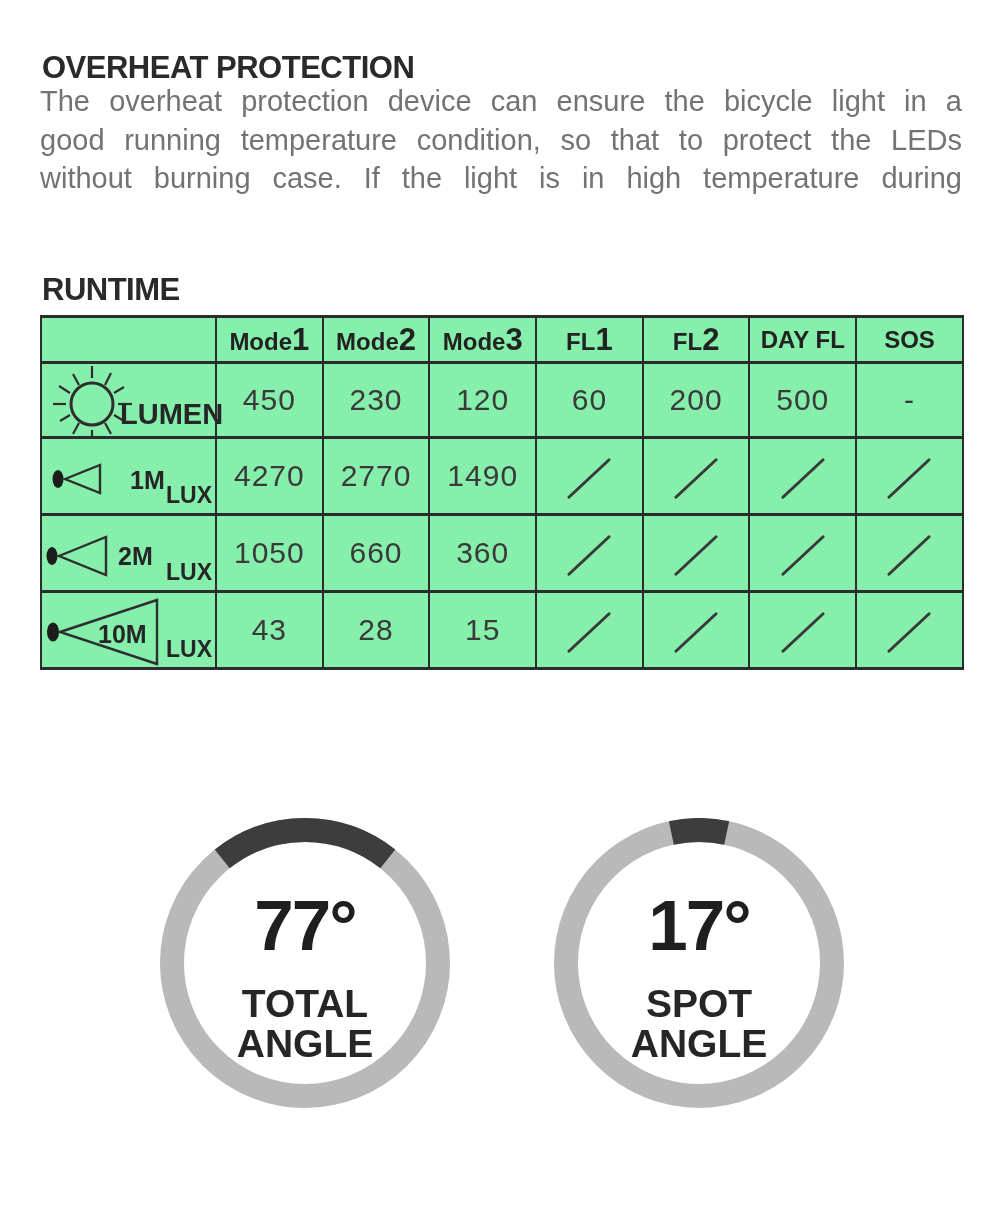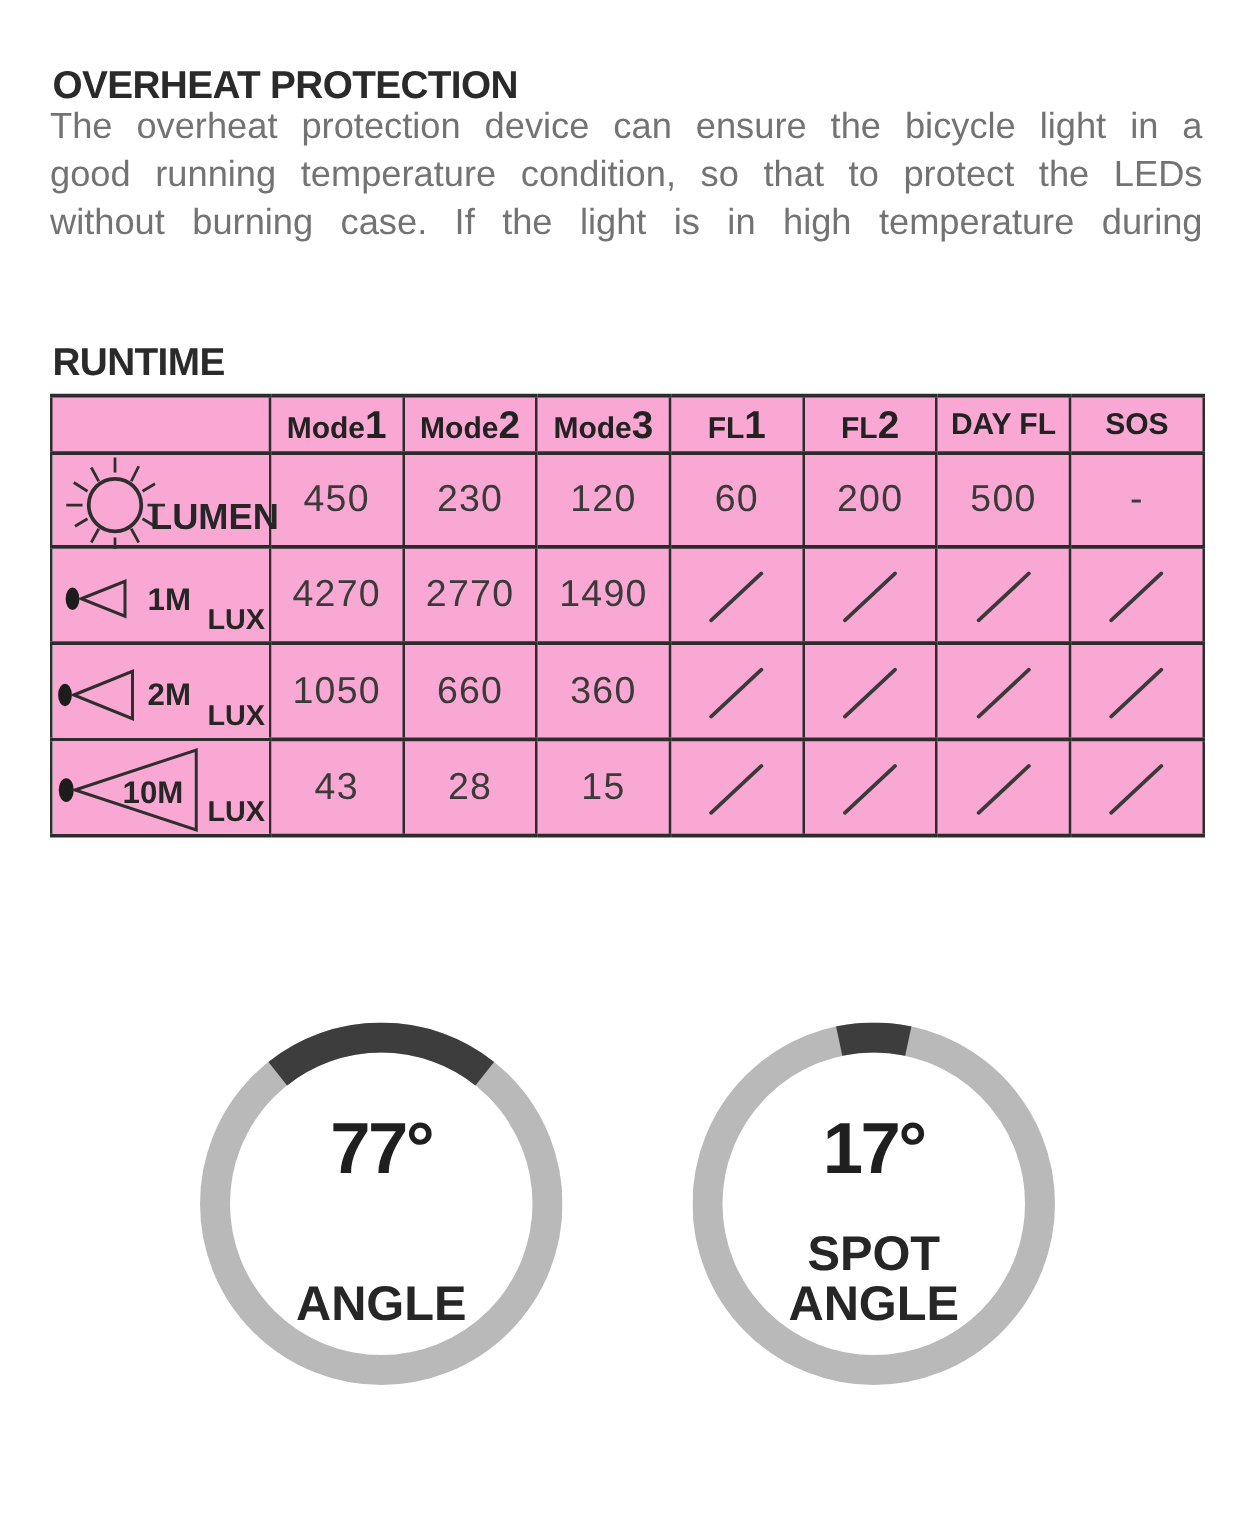--- a/index.html
+++ b/index.html
@@ -12,52 +12,52 @@
   #runtime-title {top:272px;}
 
   .para {position:absolute; left:40px; top:82px; width:922px; color:#737373; font-size:29px; line-height:38.6px;}
   .para .jline {text-align:justify; text-align-last:justify; white-space:normal;}
   .para .jline.last {text-align-last:left;}
 
   
   table.runtime {position:absolute; left:40px; top:315px; width:922px; border-collapse:collapse; table-layout:fixed;}
   table.runtime col.c0 {width:175px;}
   table.runtime col.cn {width:106.7px;}
-  table.runtime td, table.runtime th {border:2px solid #2c2c2c; border-top-width:3px; border-bottom-width:3px; padding:0; background:#f9a8d4;}
+  table.runtime td, table.runtime th {border:2px solid #2c2c2c; border-top-width:3px; border-bottom-width:3px; padding:0; background:#86efac;}
   tr.hdr {height:46px;}
   tr.r-lumen {height:75px;}
   tr.r-hmin {height:75px;}
   tr.r-lux {height:77px;}
   th .hpre {font-size:24px; font-weight:700; color:#222;}
   th .hnum {font-size:31px; font-weight:700; color:#222;}
   td.val {text-align:center; vertical-align:middle; font-size:30px; font-weight:400; color:#3a3a3a; letter-spacing:1px;}
   .slash {display:inline-block; width:58px; height:3px; background:#3a3a3a; transform:rotate(-43deg); border-radius:2px; vertical-align:middle;}
 
   td.labcell {position:relative;}
   td.labcell svg {position:absolute;}
   .lab {position:absolute; font-weight:700; color:#262626; white-space:nowrap;}
   .lumen-lab {left:78px; bottom:5px; font-size:29px;}
   .hmin-lab {left:88px; bottom:9px; font-size:27px;}
   .m-lab {font-size:25px;}
-  .lab-1m {left:76px; top:27px;text-align:center;}
+  .lab-1m {left:88px; top:27px;text-align:center;}
   .lab-2m {left:76px; top:26px;}
   .lab-10m {left:56px; top:27px;}
   .lux-lab {right:3px; bottom:4px; font-size:23px;text-align:right;}
 
   svg.sun-svg {left:4px; top:0px;}
   svg.clock-svg {left:14px; top:3px;}
   svg.beam1-svg {left:8px; top:18px;}
   svg.beam2-svg {left:2px; top:15px;}
   svg.beam10-svg {left:2px; top:4px;}
 
   
   .gauges {position:absolute; left:160px; top:818px; width:684px; display:flex; justify-content:space-between;}
   .gauge {position:relative; width:290px; height:290px;}
   .gauge svg {position:absolute; left:0; top:0;}
-  .gval {position:absolute; left:0; right:0; top:72px; text-align:center; font-size:58px; line-height:1; font-weight:700; color:#1f1f1f; letter-spacing:-2px;}
+  .gval {position:absolute; left:0; right:0; top:72px; text-align:center; font-size:71px; line-height:1; font-weight:700; color:#1f1f1f; letter-spacing:-2px;}
   .glab {position:absolute; left:0; right:0; text-align:center; font-size:39px; line-height:1; font-weight:700; color:#262626; letter-spacing:0px;}
   .glab1 {top:166px;}
   .glab2 {top:206px;}
 </style>
 </head>
 <body>
 
 <div class="page">
 
   <div id="overheat-title" class="h-title">OVERHEAT PROTECTION</div>
@@ -180,20 +180,21 @@
   </tbody>
     </table>
 
   <div class="gauges">
     <div class="gauge">
       <svg width="290" height="290" viewBox="0 0 290 290">
         <circle cx="145" cy="145" r="133" fill="none" stroke="#b9b9b9" stroke-width="24"></circle>
         <path fill="none" stroke="#3d3d3d" stroke-width="24" d="M 62.21 40.91 A 133 133 0 0 1 227.79 40.91"></path>
       </svg>
       <div class="gval">77°</div>
+      <div class="glab glab1">TOTAL</div>
       <div class="glab glab2">ANGLE</div>
     </div>
     <div class="gauge">
       <svg width="290" height="290" viewBox="0 0 290 290">
         <circle cx="145" cy="145" r="133" fill="none" stroke="#b9b9b9" stroke-width="24"></circle>
         <path fill="none" stroke="#3d3d3d" stroke-width="24" d="M 117.35 14.91 A 133 133 0 0 1 172.65 14.91"></path>
       </svg>
       <div class="gval">17°</div>
       <div class="glab glab1">SPOT</div>
       <div class="glab glab2">ANGLE</div>

